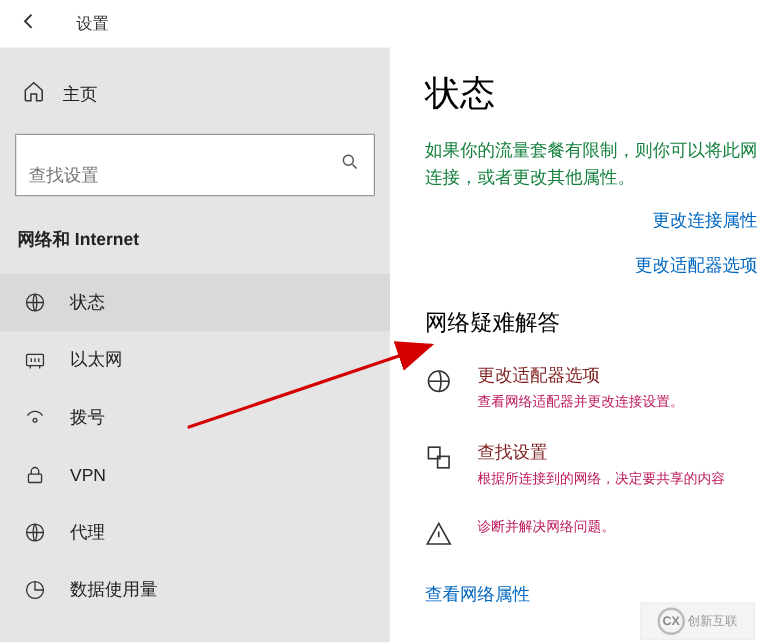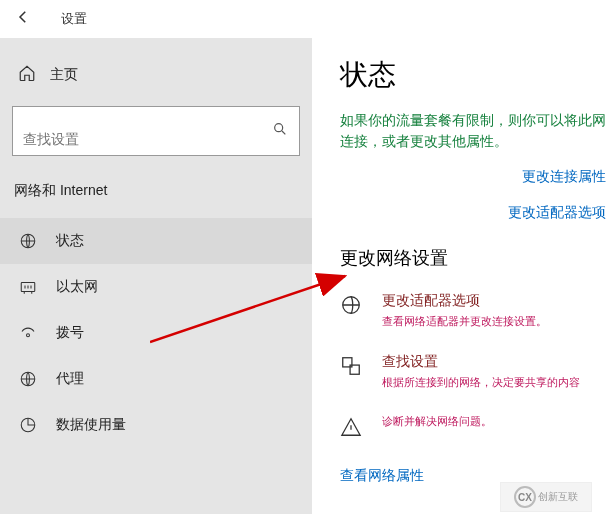--- a/index.html
+++ b/index.html
@@ -62,21 +62,21 @@
     .search-field-wrap { position: relative; }
     .search-icon {
       position: absolute;
       right: 12px;
       top: 50%;
       transform: translateY(-50%);
       color: #555;
     }
     .section-title {
       font-size: 14px;
-      font-weight: 400;
+      font-weight: 700;
       padding: 10px 14px 18px 14px;
       color: #222;
     }
     .nav-item {
       display: flex;
       align-items: center;
       padding: 14px 18px;
       gap: 18px;
       font-size: 14px;
       color:#222;
@@ -127,21 +127,21 @@
     .setting-sub { font-size: 11px; color: #be185d; }
     .prop-link { color:#0067c0; font-size:14px; }
     .arrow-annotation {
       position: absolute;
       left: 150px;
       top: 270px;
       pointer-events: none;
     }
     .watermark {
       position: absolute;
-      right: 14px;
+      right: 2px;
       bottom: 2px;
       width: 92px;
       height: 30px;
       background: #f4f4f4;
       display:flex;
       align-items:center;
       justify-content:center;
       gap:2px;
       font-size:10px;
       color:#999;
@@ -210,20 +210,29 @@
     <div class="nav-item">
       <span class="icon">
         <svg viewBox="0 0 24 24" fill="none" stroke="#333" stroke-width="1.4">
             <path d="M4 10c4-6 12-6 16 0"></path>
             <circle cx="12" cy="15" r="2"></circle>
           </svg>
       </span>
       <span>拨号</span>
     </div>
 
+    <div class="nav-item">
+      <span class="icon">
+        <svg viewBox="0 0 24 24" fill="none" stroke="#333" stroke-width="1.4">
+            <rect x="5" y="11" width="14" height="9" rx="1"></rect>
+            <path d="M8 11V8a4 4 0 1 1 8 0v3"></path>
+          </svg>
+      </span>
+      <span>VPN</span>
+    </div>
 
     <div class="nav-item">
       <span class="icon">
         <svg viewBox="0 0 24 24" fill="none" stroke="#333" stroke-width="1.4">
             <circle cx="12" cy="12" r="9"></circle>
             <path d="M3 12h18M12 3c2.5 3 2.5 15 0 18M12 3c-2.5 3-2.5 15 0 18"></path>
           </svg>
       </span>
       <span>代理</span>
     </div>
@@ -241,21 +250,21 @@
 
   <div class="content">
     <div class="page-h1">状态</div>
     <div class="desc">
       <span>如果你的流量套餐有限制，则你可以将此网</span><br>
       <span>连接，或者更改其他属性。</span>
     </div>
     <a class="link">更改连接属性</a>
     <a class="link">更改适配器选项</a>
 
-    <div class="sub-h">更改网络设置</div>
+    <div class="sub-h">网络疑难解答</div>
 
     <div class="setting-item">
       <span class="s-icon">
         <svg viewBox="0 0 24 24" fill="none" stroke="#333" stroke-width="1.4">
             <circle cx="12" cy="12" r="9"></circle>
             <path d="M3 12h18M12 3c2.5 3 2.5 15 0 18"></path>
           </svg>
       </span>
       <div>
         <div class="setting-title">更改适配器选项</div>

